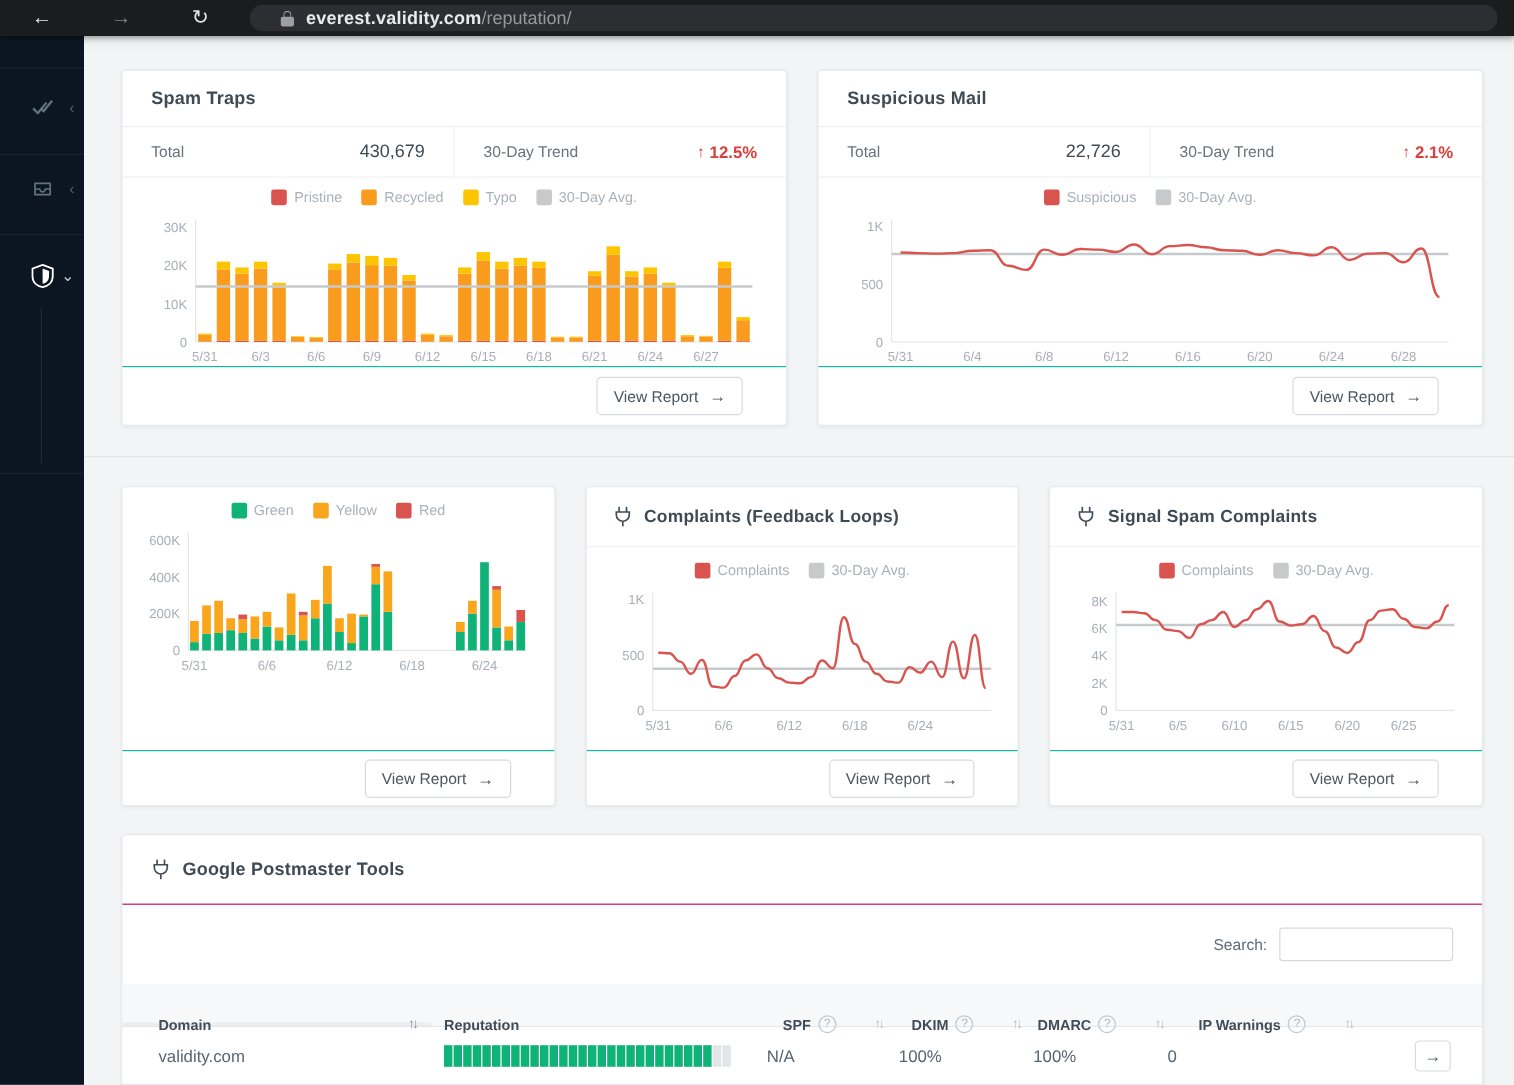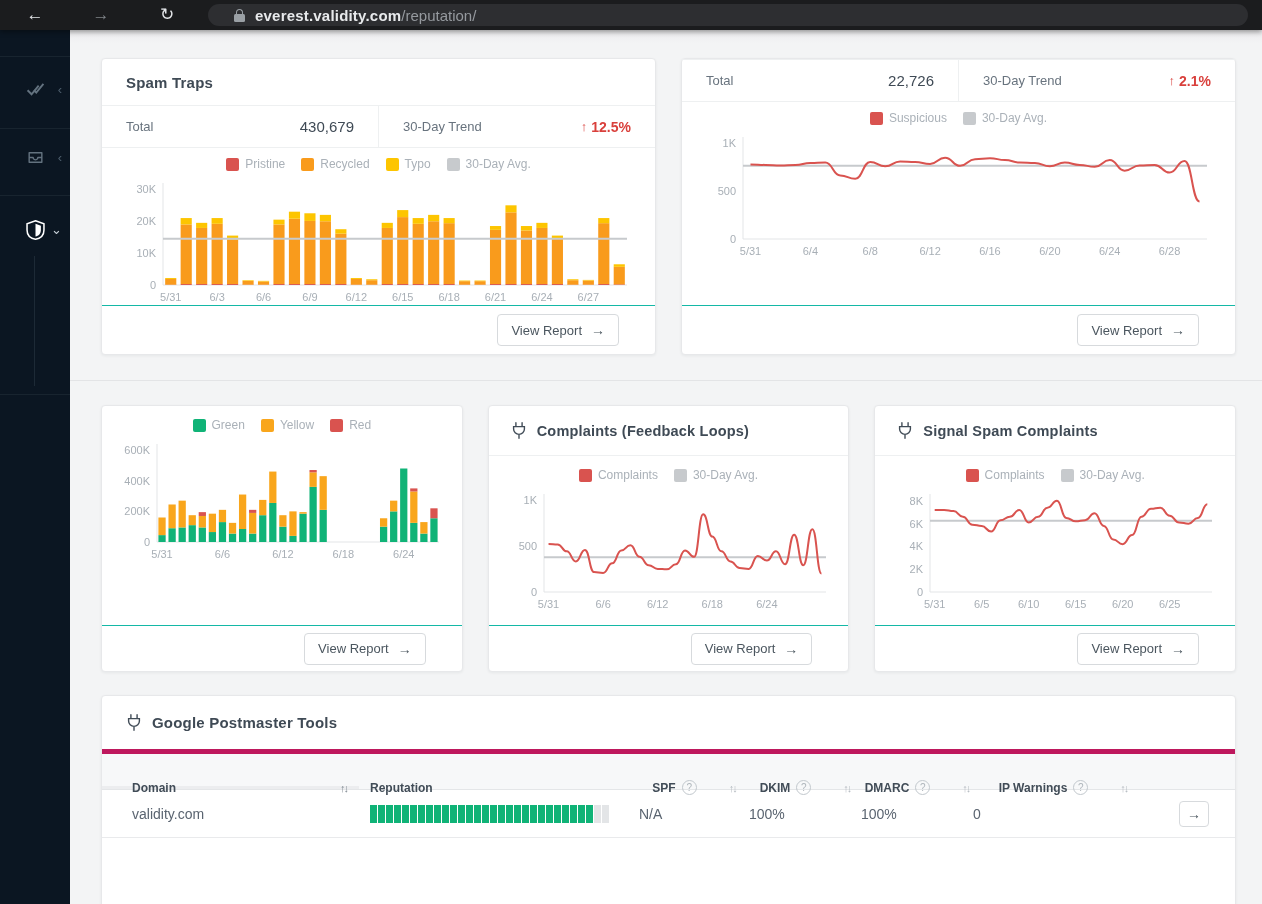--- a/index.html
+++ b/index.html
@@ -68,21 +68,21 @@
   .section-div { height:1px; background:#e3e4e6; margin:25px -26px 0 -31px; }
   .row2 { margin-top:24px; }
   .card.w3 { width:362px; height:267px; }
   .card.w3 .card-hd { height:50px; border-bottom:1px solid #eef0f1; padding:0 22px; }
   .card.w3 .card-title { font-size:14.5px; }
   .card.w3 .chart-zone { padding-top:10px; }
   .card.w3 .card-ft { height:46px; }
 
   
   .card.gpt { margin-top:23px; width:1135px; height:300px; }
-  .card.gpt .card-hd { height:58px; border-bottom:5px solid #be185d; }
+  .card.gpt .card-hd { height:58px; border-bottom:1px solid #be185d; }
   .search-row { height:66px; display:flex; align-items:center; justify-content:flex-end; padding-right:24px; }
   .search-label { font-size:13px; color:#5f6b76; margin-right:10px; }
   .search-input { width:145px; height:28px; border:1px solid #d7dadd; border-radius:3px;
     font-size:13px; padding:0 8px; color:#3f4a55; outline:none; }
 
   .tbl-hd { display:flex; height:36px; background:#f7f8f9; border-bottom:1px solid #e4e6e8;
     align-items:stretch; font-size:12px; font-weight:bold; color:#414c57; }
   .th { display:flex; align-items:center; cursor:pointer; position:relative;margin-top:32px; }
   .th-domain { width:257px; background:#ecedef; padding-left:30px; }
   .th-rep { width:280px; padding-left:11px; }
@@ -308,20 +308,23 @@
       </div>
       <div class="card-ft">
         <button class="btn-report">
           <span>View Report</span>
             <span class="arr">→</span>
         </button>
       </div>
     </div>
 
     <div class="card w2">
+      <div class="card-hd">
+          <span class="card-title">Suspicious Mail</span>
+        </div>
       <div class="stats">
         <div class="stat">
           <span class="stat-label">Total</span>
           <span class="stat-value">22,726</span>
         </div>
         <div class="stat">
           <span class="stat-label">30-Day Trend</span>
           <span class="trend">
               <span class="up">↑</span>
               <span>2.1%</span>
@@ -543,20 +546,24 @@
   </div>
 
   <div class="card gpt">
     <div class="card-hd">
       <svg class="plug" width="16" height="17" viewBox="0 0 20 22">
         <path d="M6 1 v5 M14 1 v5 M3 6 h14 v3 a7 7 0 0 1 -14 0 z M10 16 v5" fill="none" stroke="#414c57" stroke-width="1.8" stroke-linecap="round"></path>
       </svg>
       <span class="card-title">Google Postmaster Tools</span>
     </div>
 
+    <div class="search-row">
+      <span class="search-label">Search:</span>
+      <input class="search-input" type="text" style="">
+    </div>
 
     <div class="tbl-hd">
       <div class="th th-domain">
         <span>Domain</span>
         <span class="sort active">↑↓</span>
       </div>
       <div class="th th-rep">
         <span>Reputation</span>
       </div>
       <div class="th th-c th-spf">

